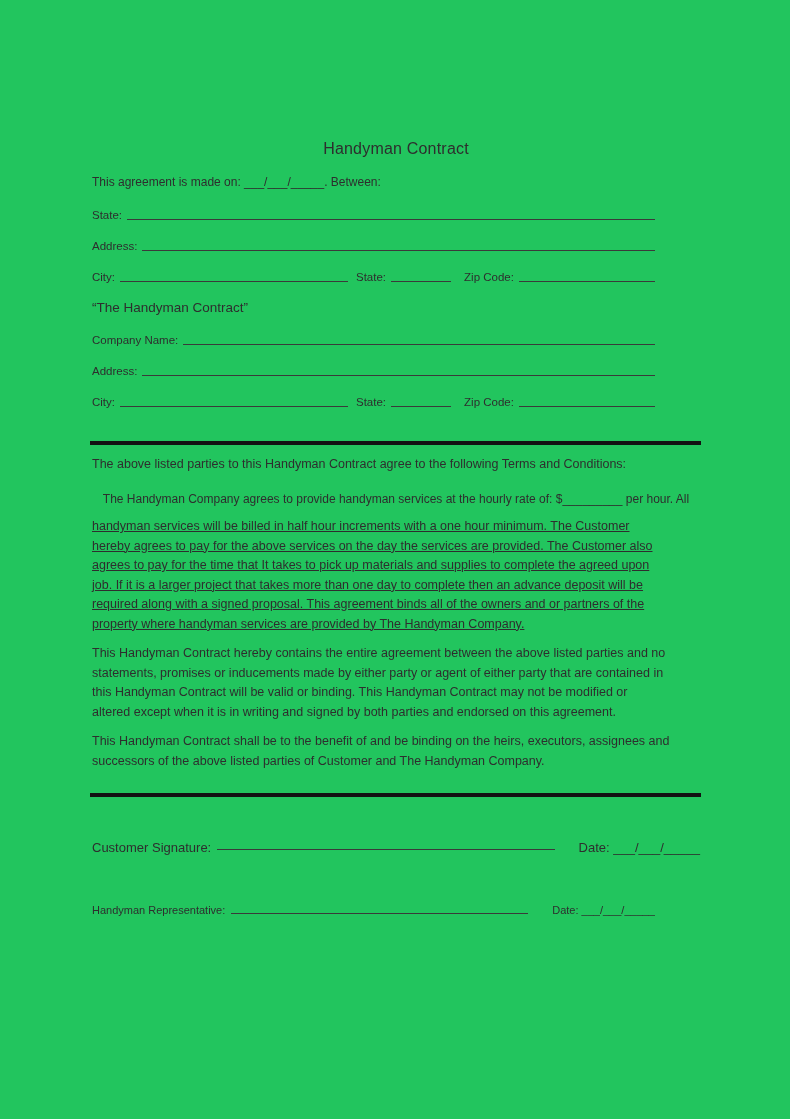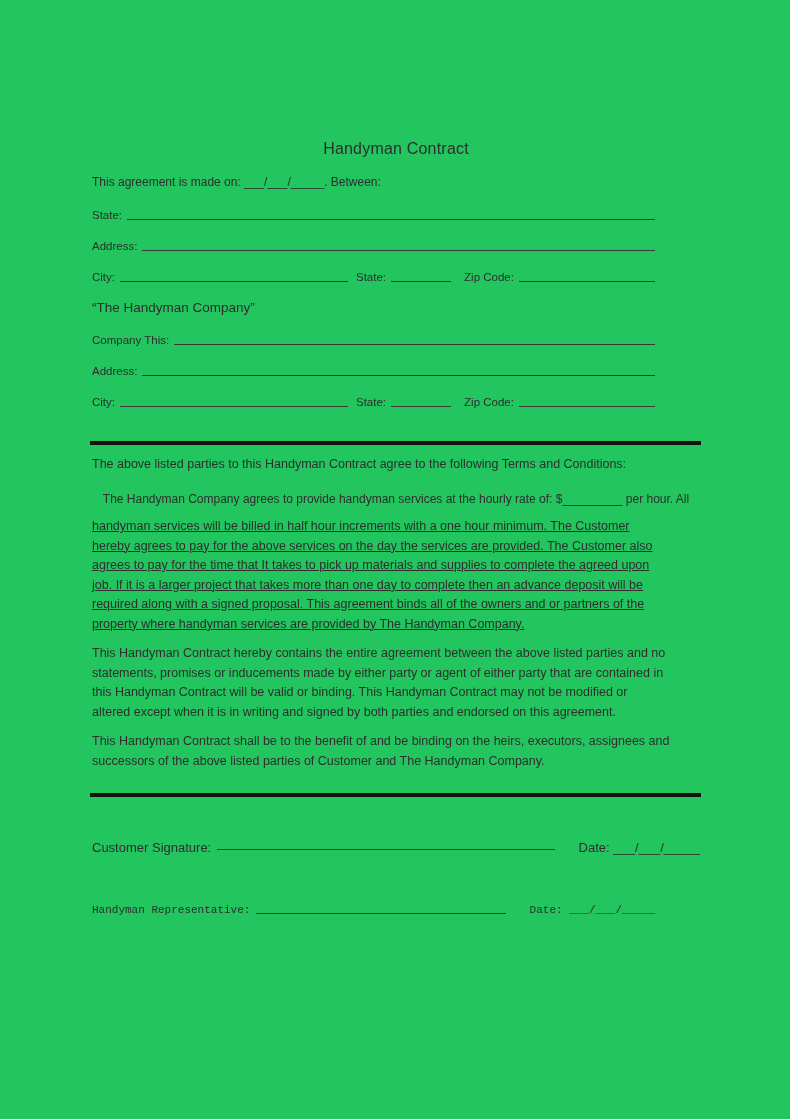--- a/index.html
+++ b/index.html
@@ -27,21 +27,21 @@
   .sp{margin-left:8px;}
   .sp2{margin-left:13px;}
   .divider{width:611px;height:4px;background:var(--divider,#121212);margin:31px 0 0 -2px;}
   .divider.second{margin-top:22px;}
   .terms-intro{margin:11px 0 0;font-size:12.5px;line-height:17px;}
   .para{white-space:pre;font-size:12.5px;line-height:19.5px;margin:10px 0 0;}
   .para.firstline{font-size:12px;line-height:20px;margin:16px 0 0;text-align:center;}
   .para.p1rest{margin-top:8px;text-decoration:underline;}
   .sigrow{display:flex;align-items:flex-start;font-size:13px;line-height:17px;}
   .sigrow.customer{width:608px;margin-top:42px;}
-  .sigrow.rep{width:563px;margin-top:47px;font-size:11px;line-height:15px;font-family:Liberation Mono, monospace;}
+  .sigrow.rep{width:563px;margin-top:47px;font-size:11px;line-height:15px;}
   .sigrow .fill{margin-left:6px;}
   .sigdate{flex:0 0 auto;padding-left:24px;}
 </style>
 </head>
 <body>
 
 <div class="page" style="--text: #2e2e2e; --divider: #121212; --line: #3a3a3a;">
 
   <h1 class="title">Handyman Contract</h1>
 
@@ -61,24 +61,24 @@
   <div class="frow">
     <span class="flabel">City:</span>
     <span class="fill fixed" style="width:228px"></span>
     <span class="flabel sp">State:</span>
     <span class="fill fixed" style="width:60px"></span>
     <span class="flabel sp2">Zip Code:</span>
     <span class="fill"></span>
   </div>
 
 
-  <p class="heading">“The Handyman Company”</p>
+  <p class="heading">“The Handyman Contract”</p>
 
   <div class="frow first">
-    <span class="flabel">Company This:</span>
+    <span class="flabel">Company Name:</span>
     <span class="fill"></span>
   </div>
 
   <div class="frow">
     <span class="flabel">Address:</span>
     <span class="fill"></span>
   </div>
 
   <div class="frow">
     <span class="flabel">City:</span>

